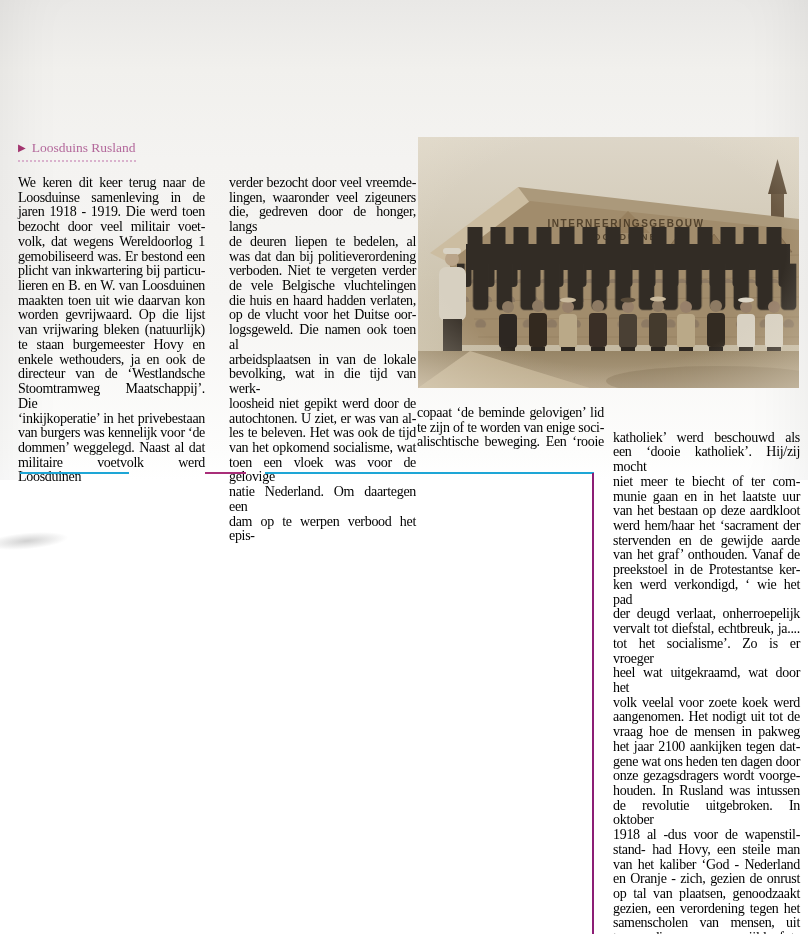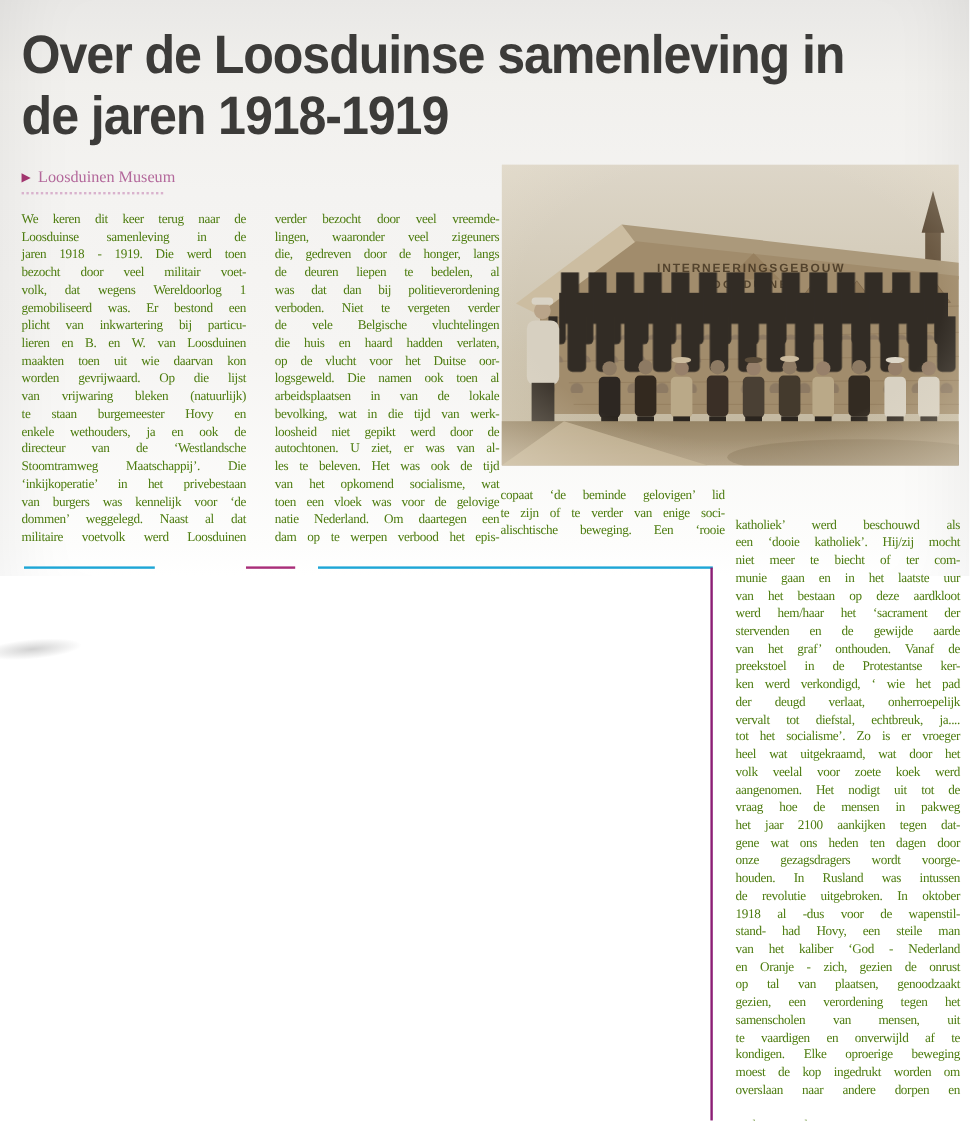--- a/index.html
+++ b/index.html
@@ -14,47 +14,43 @@
   .headline{position:absolute;left:18px;top:20px;width:790px;
     font-family:"Liberation Sans",sans-serif;font-weight:bold;color:#3c3b39;
     font-size:45px;letter-spacing:-1px;}
   .headline .tl{display:block;white-space:nowrap;height:51px;line-height:51px;
     transform:scaleX(0.93);transform-origin:0 50%;}
   .category{position:absolute;left:18px;top:140px;font-size:13.5px;color:#b3689b;}
   .category .arr{color:#a2356f;font-size:10px;font-family:"DejaVu Sans",sans-serif;
     vertical-align:1px;margin-right:6px;}
   .cat-dots{position:absolute;left:18px;top:146px;width:118px;height:14px;
     border-bottom:2px dotted #d9b2cd;}
-  .col{position:absolute;width:187px;white-space:pre-line;color:#4d7c0f;
-    font-size:11px;line-height:14.72px;letter-spacing:-0.3px;
+  .col{position:absolute;width:187px;white-space:pre-line;color:#000000;
+    font-size:14px;line-height:14.72px;letter-spacing:-0.3px;
     text-align:justify;text-align-last:justify;}
   .col .tail{text-align-last:left;}
   .photo{position:absolute;left:418px;top:137px;width:381px;height:251px;}
   .rule{position:absolute;}
   .h-cyan-a{left:20px;top:472px;width:109px;height:2px;background:#1ea6d6;}
   .h-mag{left:205px;top:472px;width:41px;height:2px;background:#a92e79;}
   .h-cyan-b{left:265px;top:472px;width:329px;height:2px;background:#1ea6d6;}
   .v-mag{left:592px;top:473px;width:2px;height:461px;background:#8c1e75;}
   .curl{position:absolute;left:-28px;top:530px;width:110px;height:22px;
     background:radial-gradient(closest-side,rgba(90,90,90,0.28),rgba(120,120,120,0.0) 75%);
     transform:rotate(-5deg);border-radius:50%;}
 </style>
 </head>
 <body>
 
 <div class="page">
   <div class="bg-top"></div>
 
-  <h1 class="headline" style="margin:0;">
-    <span class="tl">Over de Loosduinse samenleving in</span>
-    <span class="tl">de jaren 1918-1919</span>
-  </h1>
 
   <div class="category">
-    <span class="arr">▶</span><span>Loosduinen Museum</span>
+    <span class="arr">▶</span><span>Loosduins Rusland</span>
   </div>
   <div class="cat-dots"></div>
 
   <svg class="photo" viewBox="0 0 381 251" preserveAspectRatio="none">
     <defs>
       <linearGradient id="sky" x1="0" y1="0" x2="0" y2="1">
         <stop offset="0" stop-color="#ddd6c8"></stop>
           <stop offset="0.55" stop-color="#cfc6b2"></stop>
         <stop offset="1" stop-color="#bfb39a"></stop>
       </linearGradient>
@@ -214,21 +210,21 @@
 arbeidsplaatsen in van de lokale
 bevolking, wat in die tijd van werk-
 loosheid niet gepikt werd door de
 autochtonen. U ziet, er was van al-
 les te beleven. Het was ook de tijd
 van het opkomend socialisme, wat
 toen een vloek was voor de gelovige
 natie Nederland. Om daartegen een
 dam op te werpen verbood het epis-</div>
   <div class="col" style="left:417px;top:406px;">copaat ‘de beminde gelovigen’ lid
-te zijn of te verder van enige soci-
+te zijn of te worden van enige soci-
 alischtische beweging. Een ‘rooie</div>
   <div class="col" style="left:613px;top:416px;">
     <div>katholiek’ werd beschouwd als
 een ‘dooie katholiek’. Hij/zij mocht
 niet meer te biecht of ter com-
 munie gaan en in het laatste uur
 van het bestaan op deze aardkloot
 werd hem/haar het ‘sacrament der
 stervenden en de gewijde aarde
 van het graf’ onthouden. Vanaf de

